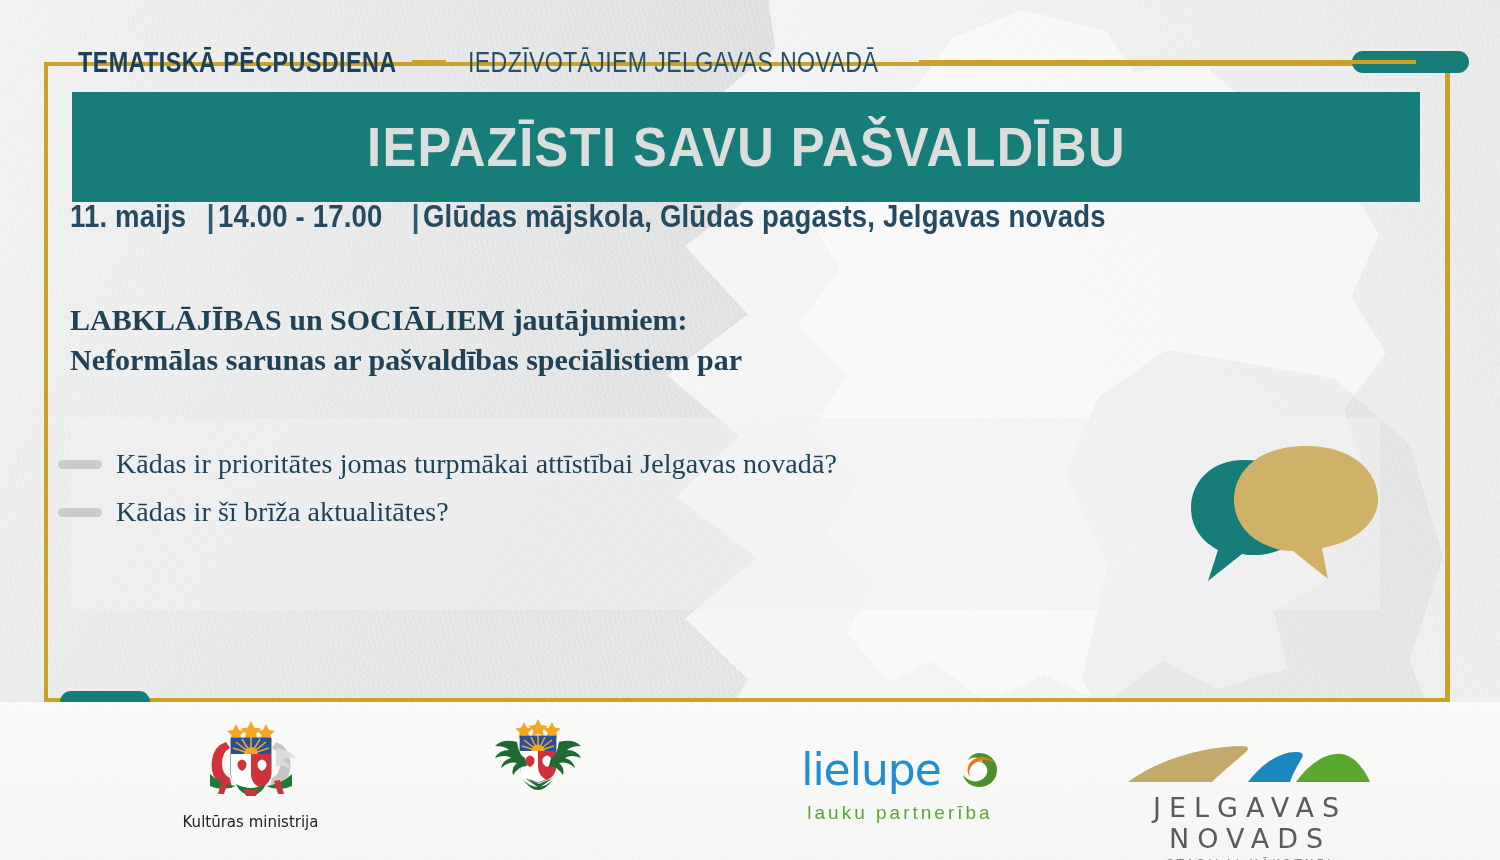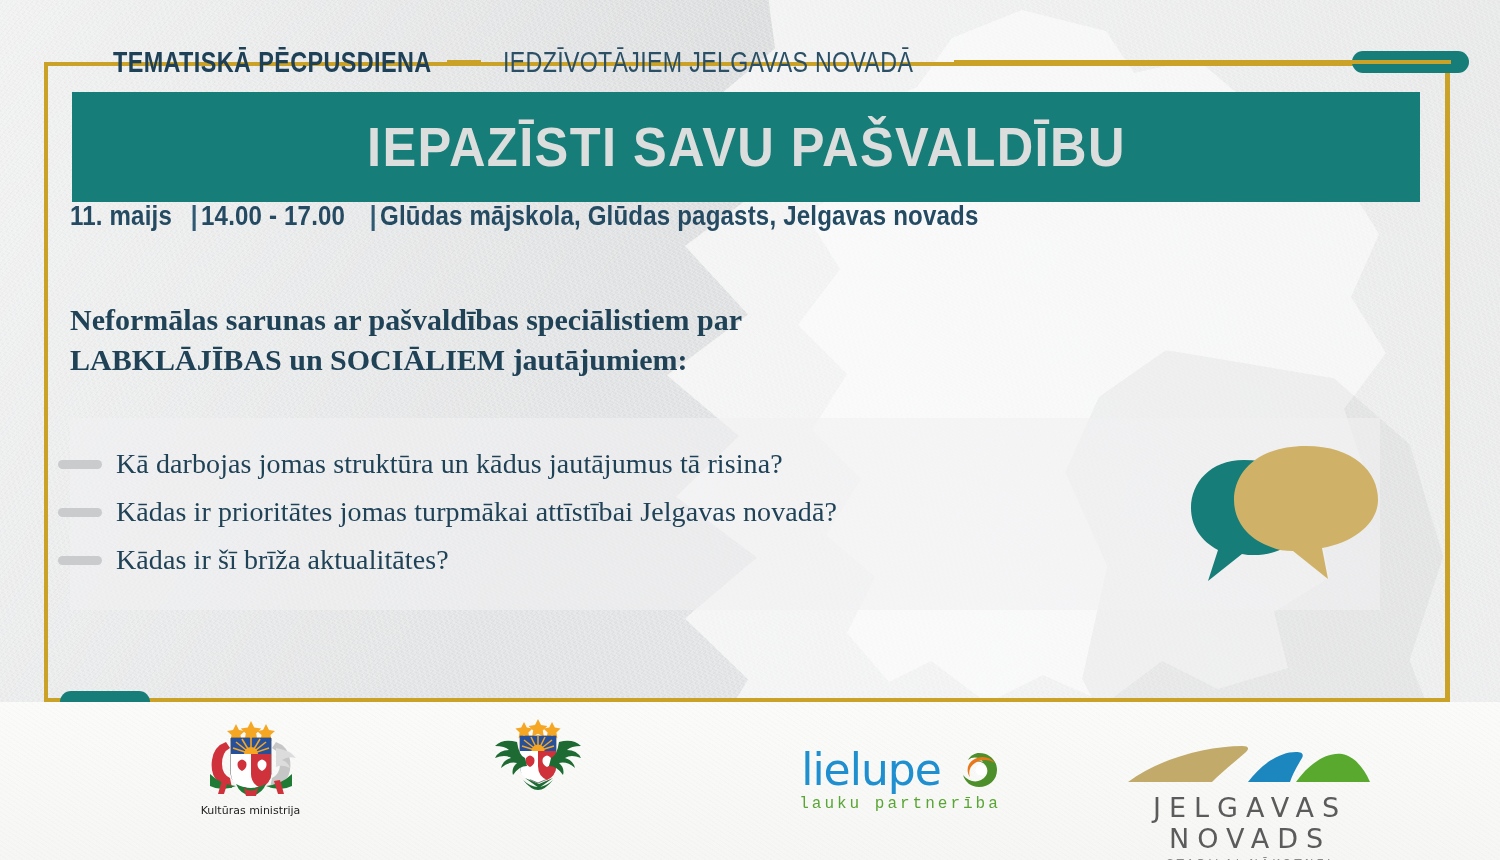--- a/index.html
+++ b/index.html
@@ -61,21 +61,21 @@
   }
   .pill{
     position:absolute;height:22px;border-radius:11px;background:#167d78;
   }
   .pill-tr{left:1352px;top:51px;width:117px;}
   .pill-bl{left:60px;top:691px;width:90px;}
 
   
   .header{
     position:absolute;left:78px;top:40px;width:1340px;height:44px;
-    display:flex;align-items:center;gap:22px;margin-left:35px;
+    display:flex;align-items:center;gap:22px;
   }
   .kicker{
     font-weight:700;font-size:30px;letter-spacing:.5px;color:#1e4158;
     transform:scaleX(.78);transform-origin:left center;white-space:nowrap;
   }
   .gold-dash{height:4px;background:#c9a227;flex:0 0 auto;}
   .dash-a{width:34px;margin-left:-96px;}
   .subkicker{
     font-weight:400;font-size:29px;letter-spacing:.4px;color:#2b5066;
     transform:scaleX(.80);transform-origin:left center;white-space:nowrap;
@@ -89,21 +89,21 @@
   }
   .title-band .title{
     font-weight:700;font-size:55px;letter-spacing:1.5px;color:#dcdedd;
     transform:scaleX(.92);white-space:nowrap;
   }
 
   
   .meta{
     position:absolute;left:70px;top:196px;width:1100px;height:40px;
     display:flex;align-items:center;color:#254b63;
-    font-size:28px;font-weight:600;letter-spacing:.2px;white-space:nowrap;
+    font-size:32px;font-weight:600;letter-spacing:.2px;white-space:nowrap;
   }
   .meta span{transform:scaleX(.86);transform-origin:left center;display:inline-block;}
   .meta .sep{color:#2f5a74;padding:0 2px;}
 
   
   .lead{
     position:absolute;left:70px;top:300px;width:900px;
     font-family:"Liberation Serif",serif;font-weight:700;
     font-size:30px;line-height:1.32;color:#1f4257;
   }
@@ -134,36 +134,36 @@
   .logostrip{
     position:absolute;left:0;top:702px;width:1500px;height:158px;
     background:linear-gradient(180deg,#fbfbfa 0%,#f6f6f5 100%);
   }
   .logostrip .noise2{
     position:absolute;inset:0;opacity:.5;
     background-image:repeating-linear-gradient(33deg,rgba(0,0,0,.022) 0 1px,rgba(0,0,0,0) 1px 4px);
   }
   .logo{position:absolute;text-align:center;}
   .logo-cap{
-    font-size:11px;color:#232323;line-height:1.25;margin-top:4px;
+    font-size:15px;color:#232323;line-height:1.25;margin-top:13px;
     font-family:"DejaVu Sans",sans-serif;
   }
 
   .lg-km{left:118px;top:16px;width:265px;}
   .lg-sif{left:405px;top:16px;width:265px;}
   .lg-lielupe{left:780px;top:46px;width:240px;}
   .lg-jn{left:1100px;top:40px;width:300px;}
 
   .lielupe-word{
     font-size:44px;font-weight:400;color:#1f8fd0;letter-spacing:-1px;
     font-family:"DejaVu Sans",sans-serif;line-height:1;position:relative;display:inline-block;
   }
   .lielupe-sub{
-    font-family:Liberation Mono, monospace;font-size:16px;color:#5aa635;
-    letter-spacing:3px;margin-top:3px;
+    font-family:Liberation Sans, sans-serif;font-size:19px;color:#5aa635;
+    letter-spacing:3px;margin-top:10px;
   }
   .jn-word{
     font-size:27px;letter-spacing:8px;color:#5b5b5b;
     font-family:"DejaVu Sans",sans-serif;margin-top:2px;
   }
   .jn-sub{
     font-size:11.5px;letter-spacing:3.2px;color:#8a8a8a;margin-top:3px;
     font-family:"DejaVu Sans",sans-serif;
   }
 </style>
@@ -195,30 +195,26 @@
 
   <div class="meta">
     <span>11. maijs</span>
     <span class="sep">|</span>
     <span>14.00 - 17.00</span>
     <span class="sep">|</span>
     <span>Glūdas mājskola, Glūdas pagasts, Jelgavas novads</span>
   </div>
 
   <div class="lead">
+    <div>LABKLĀJĪBAS un SOCIĀLIEM jautājumiem:</div>
     <div>Neformālas sarunas ar pašvaldības speciālistiem par</div>
-    <div>LABKLĀJĪBAS un SOCIĀLIEM jautājumiem:</div>
   </div>
 
   <div class="qpanel"></div>
   <div class="qlist">
-    <div class="qrow">
-      <div class="qdash"></div>
-      <div class="qtext">Kā darbojas jomas struktūra un kādus jautājumus tā risina?</div>
-    </div>
     <div class="qrow">
       <div class="qdash"></div>
       <div class="qtext">Kādas ir prioritātes jomas turpmākai attīstībai Jelgavas novadā?</div>
     </div>
     <div class="qrow">
       <div class="qdash"></div>
       <div class="qtext">Kādas ir šī brīža aktualitātes?</div>
     </div>
   </div>
 

